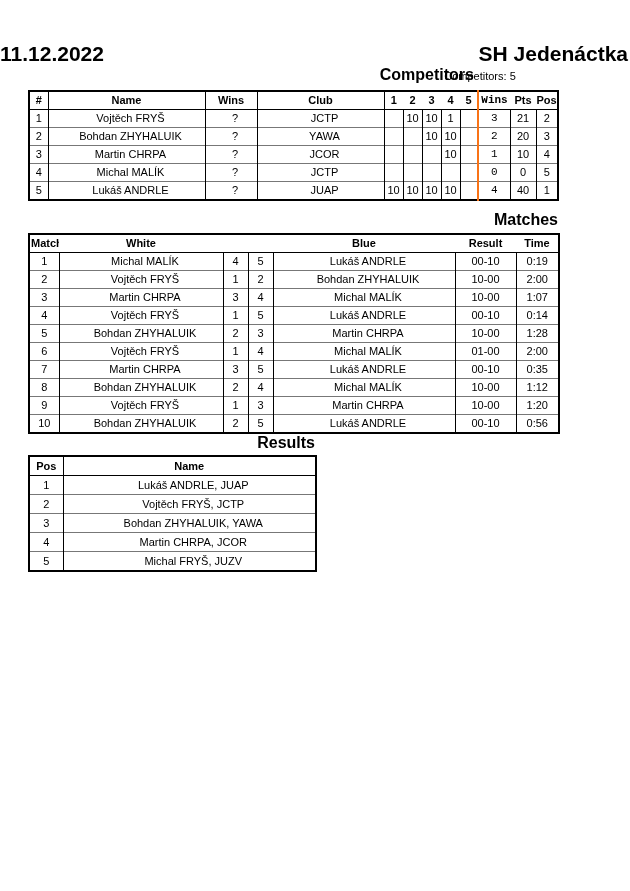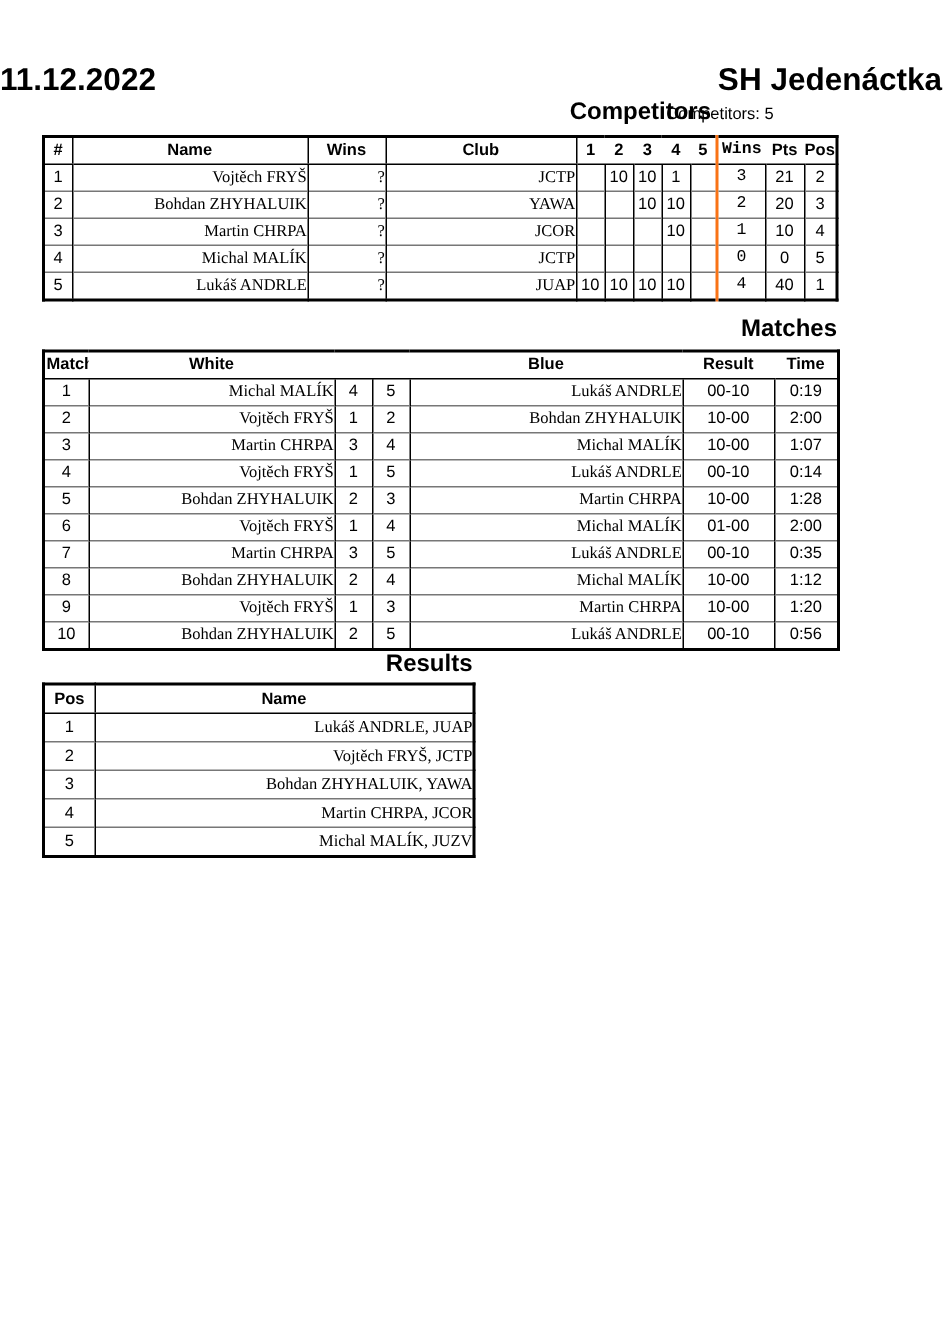--- a/index.html
+++ b/index.html
@@ -41,21 +41,21 @@
     height:17px; line-height:17px;
     white-space:nowrap; overflow:hidden;
     text-align:center; vertical-align:middle;
     font-size:11px;
   }
   #results-table th, #results-table td { height:18px; line-height:18px; }
   th { font-weight:bold; border-bottom:1px solid #000; }
   td { border-top:1px solid #777; }
   .vline { border-left:1px solid #000; }
   .thick { border-left:2px solid #f97316;font-family:Liberation Mono, monospace; }
-  .tleft { text-align:right; padding-left:8px;font-family:Liberation Serif, serif; }
+  .tleft { text-align:center; padding-left:8px; }
   .hleft { text-align:left; padding-left:1px; }
 </style>
 </head>
 <body>
 
 <div class="title">
   <span>11.12.2022</span>
   <span>SH Jedenáctka</span>
 </div>
 
@@ -311,16 +311,16 @@
       <tr>
       <td>3</td>
       <td class="vline tleft">Bohdan ZHYHALUIK, YAWA</td>
     </tr>
       <tr>
       <td>4</td>
       <td class="vline tleft">Martin CHRPA, JCOR</td>
     </tr>
       <tr>
       <td>5</td>
-      <td class="vline tleft">Michal MALÍK, JUZV</td>
+      <td class="vline tleft">Michal FRYŠ, JUZV</td>
     </tr>
     </tbody>
 </table>
 
 </body></html>

